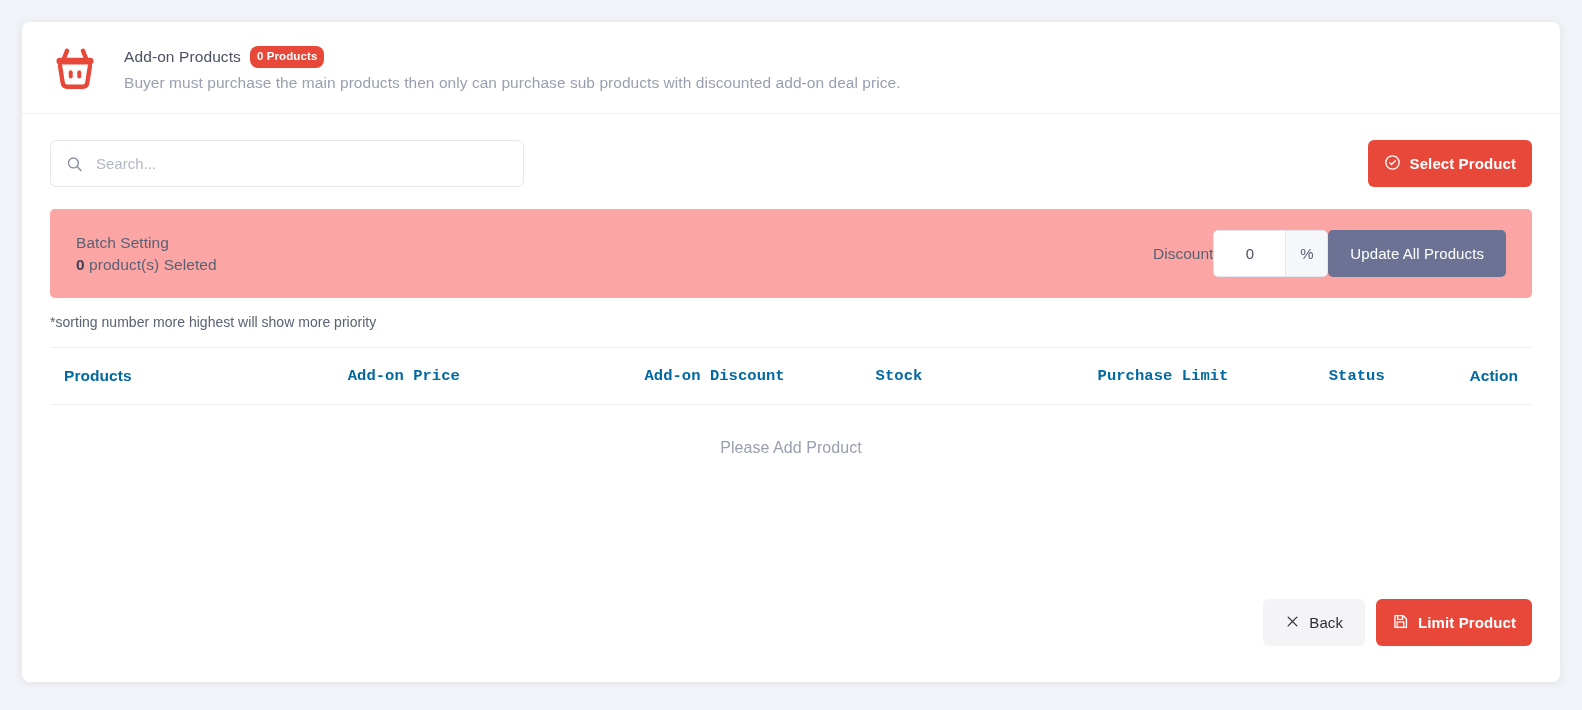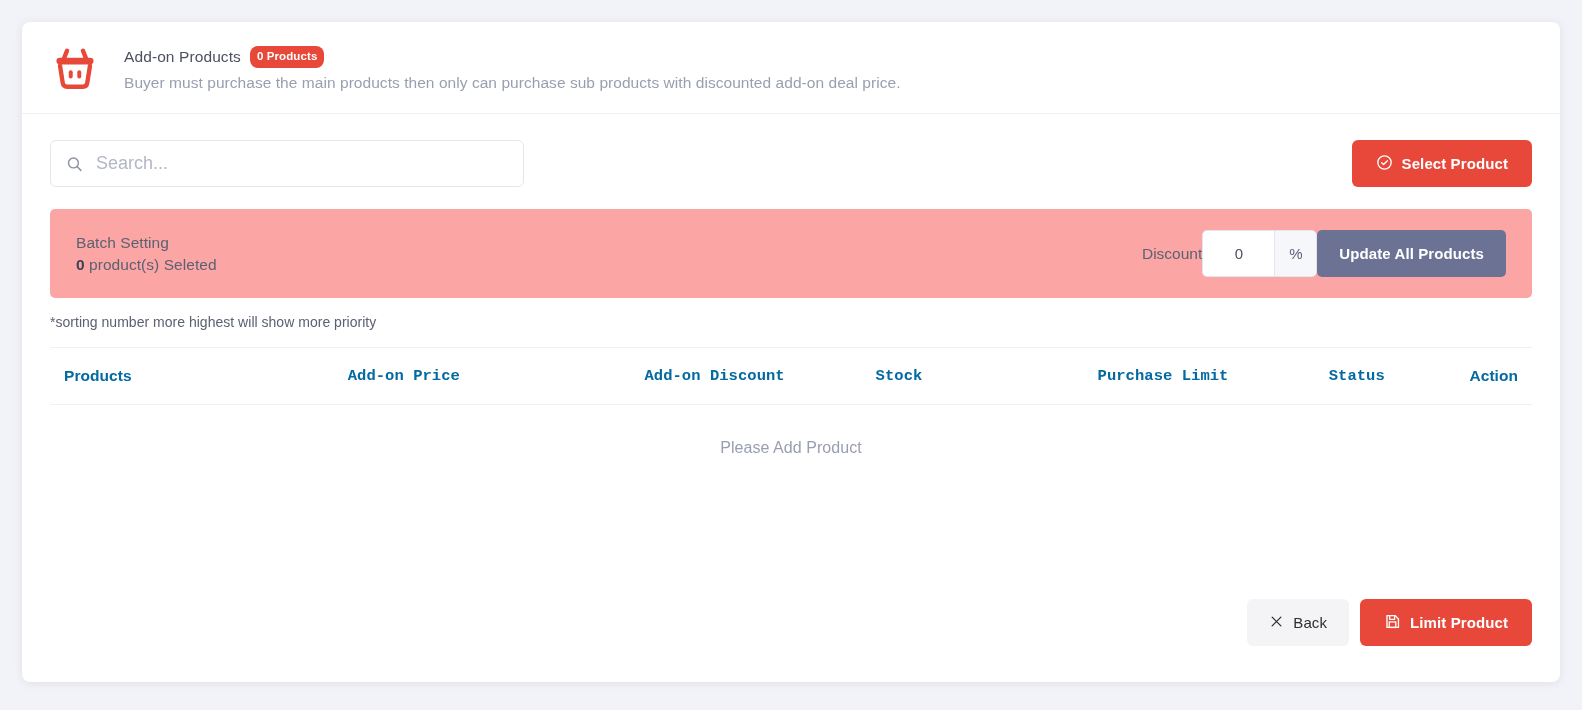--- a/index.html
+++ b/index.html
@@ -96,21 +96,21 @@
     width: 474px;
     height: 47px;
   }
 
   .search-input {
     width: 100%;
     height: 100%;
     border: 1px solid #e4e6ef;
     border-radius: 6px;
     padding: 0 14px 0 45px;
-    font-size: 18px;
+    font-size: 15px;
     color: #6b7185;
     font-family: "Liberation Sans", sans-serif;
     outline: none;
     background: #fff;
   }
   .search-input::placeholder { color: #b3b7c6; }
 
   .search-icon {
     position: absolute;
     left: 16px;
@@ -132,31 +132,30 @@
     font-family: "Liberation Sans", sans-serif;
     letter-spacing: 0.1px;
   }
 
   .btn-red {
     background: #e8483a;
     color: #ffffff;
     font-size: 15px;
     font-weight: bold;
     height: 47px;
-    padding: 0 24px;
+    padding: 0 16px;
   }
 
   .btn-slate {
     background: #6c7293;
     color: #ffffff;
     font-size: 15px;
     height: 47px;
     padding: 0 22px;
     border-radius: 5px;
-    font-weight: bold;
   }
 
   .btn-light {
     background: #f4f4f6;
     color: #2d2d33;
     font-size: 15px;
     height: 47px;
     padding: 0 22px;
   }
 

